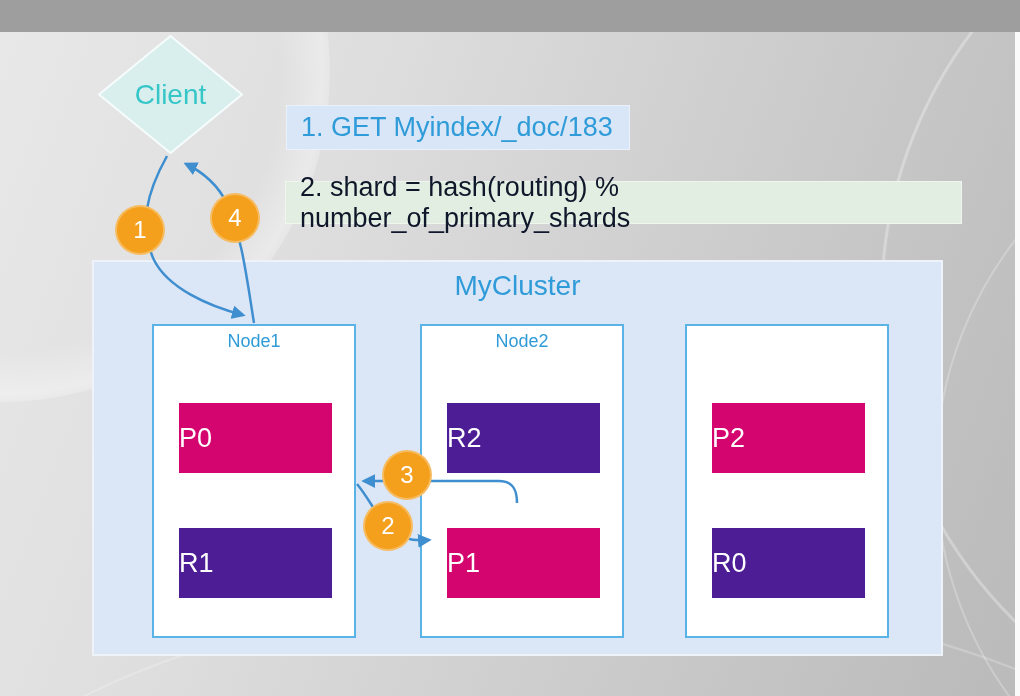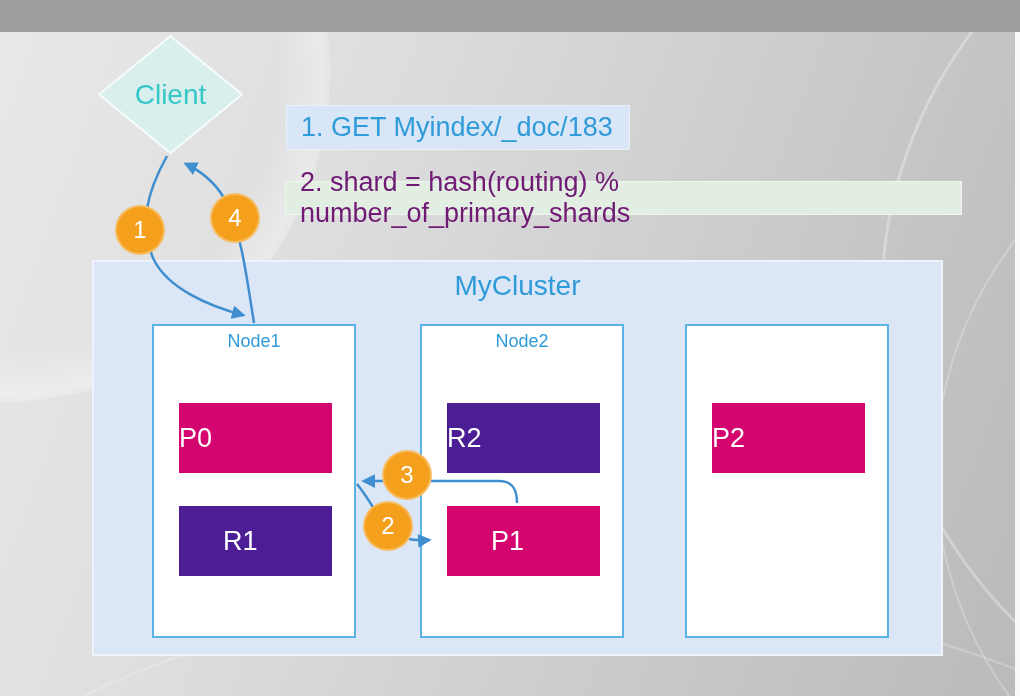--- a/index.html
+++ b/index.html
@@ -21,39 +21,39 @@
   
   .diamond-wrap{position:absolute;left:98px;top:3px;width:145px;height:119px;}
   .diamond-label{position:absolute;left:98px;top:3px;width:145px;height:119px;
     display:flex;align-items:center;justify-content:center;
     color:#35c6c8;font-size:28px;z-index:4;}
 
   
   .note{position:absolute;display:flex;align-items:center;padding:0 14px;font-size:27px;z-index:2;}
   .note-request{left:286px;top:73px;width:344px;height:45px;background:#d9e6f7;
     border:1px solid #eaf1fb;color:#2f9bd8;}
-  .note-routing{left:285px;top:149px;width:677px;height:34px;background:#e2eee1;
-    border:1px solid #f0f6ef;color:#701a75;}
+  .note-routing{left:285px;top:149px;width:677px;height:43px;background:#e2eee1;
+    border:1px solid #f0f6ef;color:#0f172a;}
 
   
   .cluster{position:absolute;left:92px;top:228px;width:851px;height:396px;
     background:#dbe6f6;border:2px solid #eef3fa;z-index:1;}
   .cluster-title{position:absolute;left:0;top:8px;width:100%;text-align:center;
     color:#2f9bd8;font-size:28px;}
   .node{position:absolute;top:62px;width:204px;height:314px;background:#ffffff;
     border:2px solid #5ab3e6;}
   .node-1{left:58px;}
   .node-2{left:326px;}
   .node-3{left:591px;}
   .node-title{margin-top:5px;text-align:center;color:#2f9bd8;font-size:18px;}
   .shard{position:absolute;left:25px;width:153px;height:70px;
     display:flex;align-items:center;
     color:#ffffff;font-size:27px;}
   .shard-top{top:77px;}
-  .shard-bottom{top:180px;padding-left:44px;}
+  .shard-bottom{top:202px;}
   .shard[data-type="primary"]{background:#d4056e;}
   .shard[data-type="replica"]{background:#4c1d95;}
 
   
   .arrows{position:absolute;left:0;top:0;z-index:5;pointer-events:none;}
   .badge{position:absolute;width:50px;height:50px;border-radius:50%;
     background:#f4a01d;border:2px solid rgba(255,255,255,0.30);
     display:flex;align-items:center;justify-content:center;
     color:#ffffff;font-size:24px;z-index:6;}
   .badge-1{left:115px;top:173px;}
@@ -104,20 +104,23 @@
       </div>
       <div class="shard shard-bottom" data-type="primary">
         <span>P1</span>
       </div>
     </div>
 
     <div class="node node-3">
       <div class="shard shard-top" data-type="primary">
         <span>P2</span>
       </div>
+      <div class="shard shard-bottom" data-type="replica">
+        <span>R0</span>
+      </div>
     </div>
   </div>
 
   <svg class="arrows" width="1020" height="696" viewBox="0 0 1020 696">
     <defs>
       <marker id="ah" viewBox="0 0 10 10" refX="8" refY="5" markerWidth="5.5" markerHeight="5.5" orient="auto-start-reverse">
         <path d="M0,0 L10,5 L0,10 z" fill="#3e8ed0"></path>
       </marker>
     </defs>
     <path d="M167,124 C147,160 138,194 154,228 C168,256 208,274 243,283" fill="none" stroke="#3e8ed0" stroke-width="2.5" marker-end="url(#ah)"></path>

